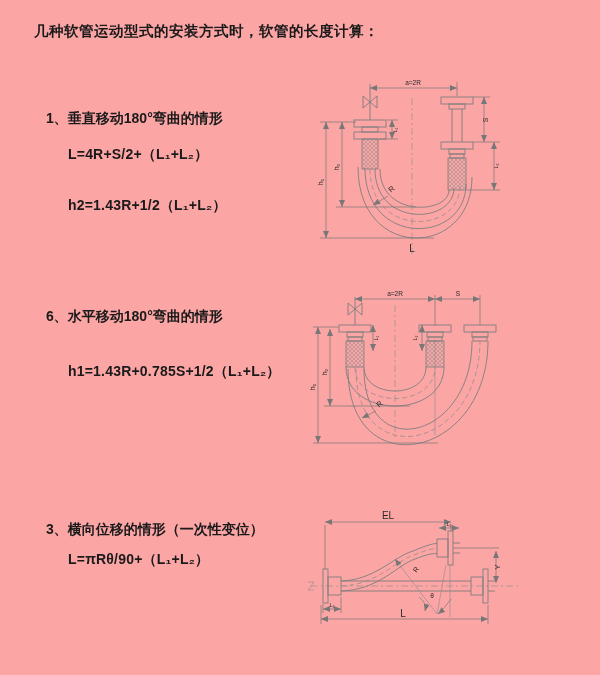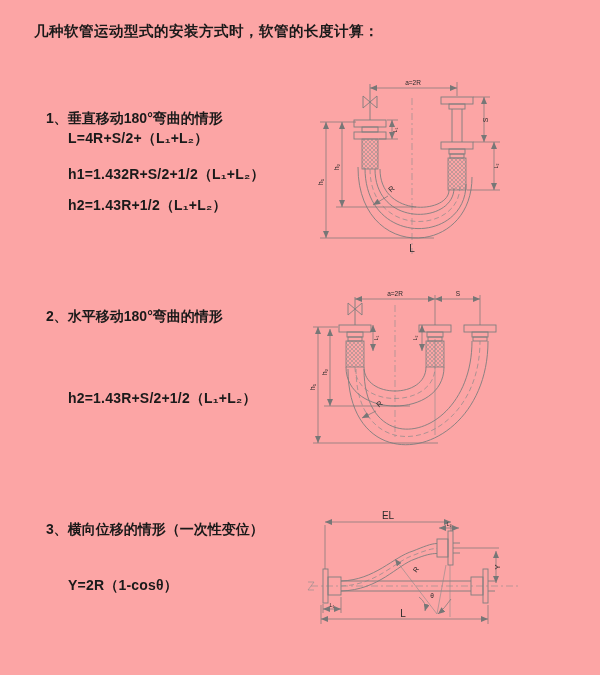--- a/index.html
+++ b/index.html
@@ -29,22 +29,21 @@
 </style>
 </head>
 <body>
 
 <div class="page">
 
   <div class="title">几种软管运动型式的安装方式时，软管的长度计算：</div>
 
   <section class="sec" style="left:46px; top:110px;">
     <h2>1、垂直移动180°弯曲的情形</h2>
-    <div class="fline" style="top:20px">L=4R+S/2+（L₁+L₂）</div>
-    <div class="fline" style="top:56px">h1=1.432R+S/2+1/2（L₁+L₂）</div>
+    <div class="fline" style="top:36px">L=4R+S/2+（L₁+L₂）</div>
     <div class="fline" style="top:87px">h2=1.43R+1/2（L₁+L₂）</div>
   </section>
 
   <svg class="diag" style="left:312px; top:72px;" width="240" height="188" viewBox="0 0 240 188">
     <defs>
       <marker id="m1" markerWidth="7" markerHeight="6" refX="7" refY="3" orient="auto-start-reverse" markerUnits="userSpaceOnUse">
         <path d="M0,0 L7,3 L0,6 z" fill="#777"></path>
       </marker>
       <pattern id="hx1" width="4" height="4" patternUnits="userSpaceOnUse">
         <path d="M0,4 L4,0 M0,0 L4,4" stroke="#8a8a8a" stroke-width="0.5"></path>
@@ -113,22 +112,22 @@
       <text x="186" y="94" font-size="5.5" text-anchor="middle" transform="rotate(-90 186 94)">L₂</text>
 
       <line class="dim" x1="76" y1="124" x2="61" y2="133" marker-end="url(#m1)"></line>
       <text x="81" y="119" font-size="7.5" text-anchor="middle" transform="rotate(-40 81 119)">R</text>
 
       <text x="100" y="180" font-size="10" text-anchor="middle">L</text>
     </g>
   </svg>
 
   <section class="sec" style="left:46px; top:308px;">
-    <h2>2、水平移动180°弯曲的情形</h2>
-    <div class="fline" style="top:82px">h2=1.43R+S/2+1/2（L₁+L₂）</div>
+    <h2>6、水平移动180°弯曲的情形</h2>
+    <div class="fline" style="top:55px">h1=1.43R+0.785S+1/2（L₁+L₂）</div>
   </section>
 
   <svg class="diag" style="left:310px; top:287px;" width="245" height="172" viewBox="0 0 245 172">
     <defs>
       <marker id="m2" markerWidth="7" markerHeight="6" refX="7" refY="3" orient="auto-start-reverse" markerUnits="userSpaceOnUse">
         <path d="M0,0 L7,3 L0,6 z" fill="#777"></path>
       </marker>
       <pattern id="hx2" width="4" height="4" patternUnits="userSpaceOnUse">
         <path d="M0,4 L4,0 M0,0 L4,4" stroke="#8a8a8a" stroke-width="0.5"></path>
       </pattern>
@@ -194,21 +193,21 @@
       <line class="dim" x1="112" y1="38" x2="112" y2="64" marker-start="url(#m2)" marker-end="url(#m2)"></line>
       <text x="107" y="51" font-size="5.5" text-anchor="middle" transform="rotate(-90 107 51)">L₂</text>
 
       <line class="dim" x1="66" y1="124" x2="52" y2="131" marker-end="url(#m2)"></line>
       <text x="71" y="119" font-size="7.5" text-anchor="middle" transform="rotate(-40 71 119)">R</text>
     </g>
   </svg>
 
   <section class="sec" style="left:46px; top:521px;">
     <h2>3、横向位移的情形（一次性变位）</h2>
-    <div class="fline" style="top:56px">Y=2R（1-cosθ）</div>
+    <div class="fline" style="top:30px">L=πRθ/90+（L₁+L₂）</div>
   </section>
 
   <svg class="diag" style="left:303px; top:507px;" width="292" height="145" viewBox="0 0 292 145">
     <defs>
       <marker id="m3" markerWidth="7" markerHeight="6" refX="7" refY="3" orient="auto-start-reverse" markerUnits="userSpaceOnUse">
         <path d="M0,0 L7,3 L0,6 z" fill="#777"></path>
       </marker>
     </defs>
 
     <g>

